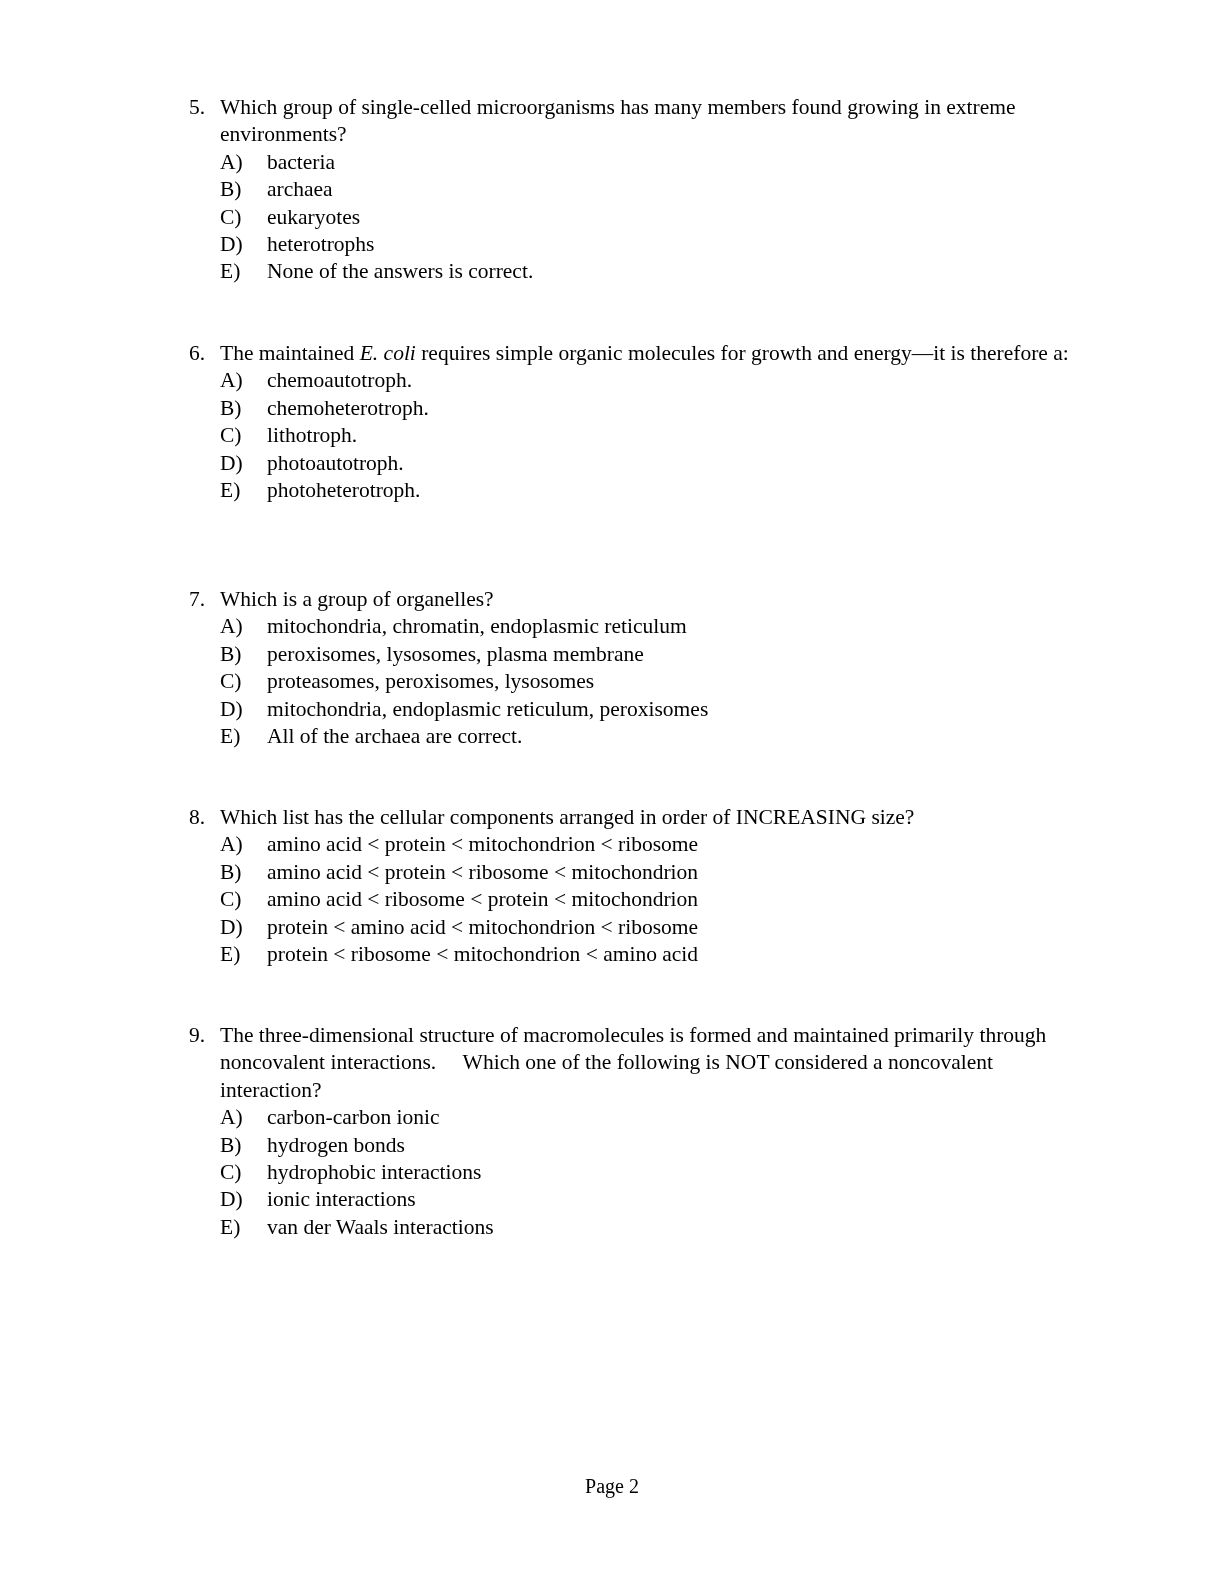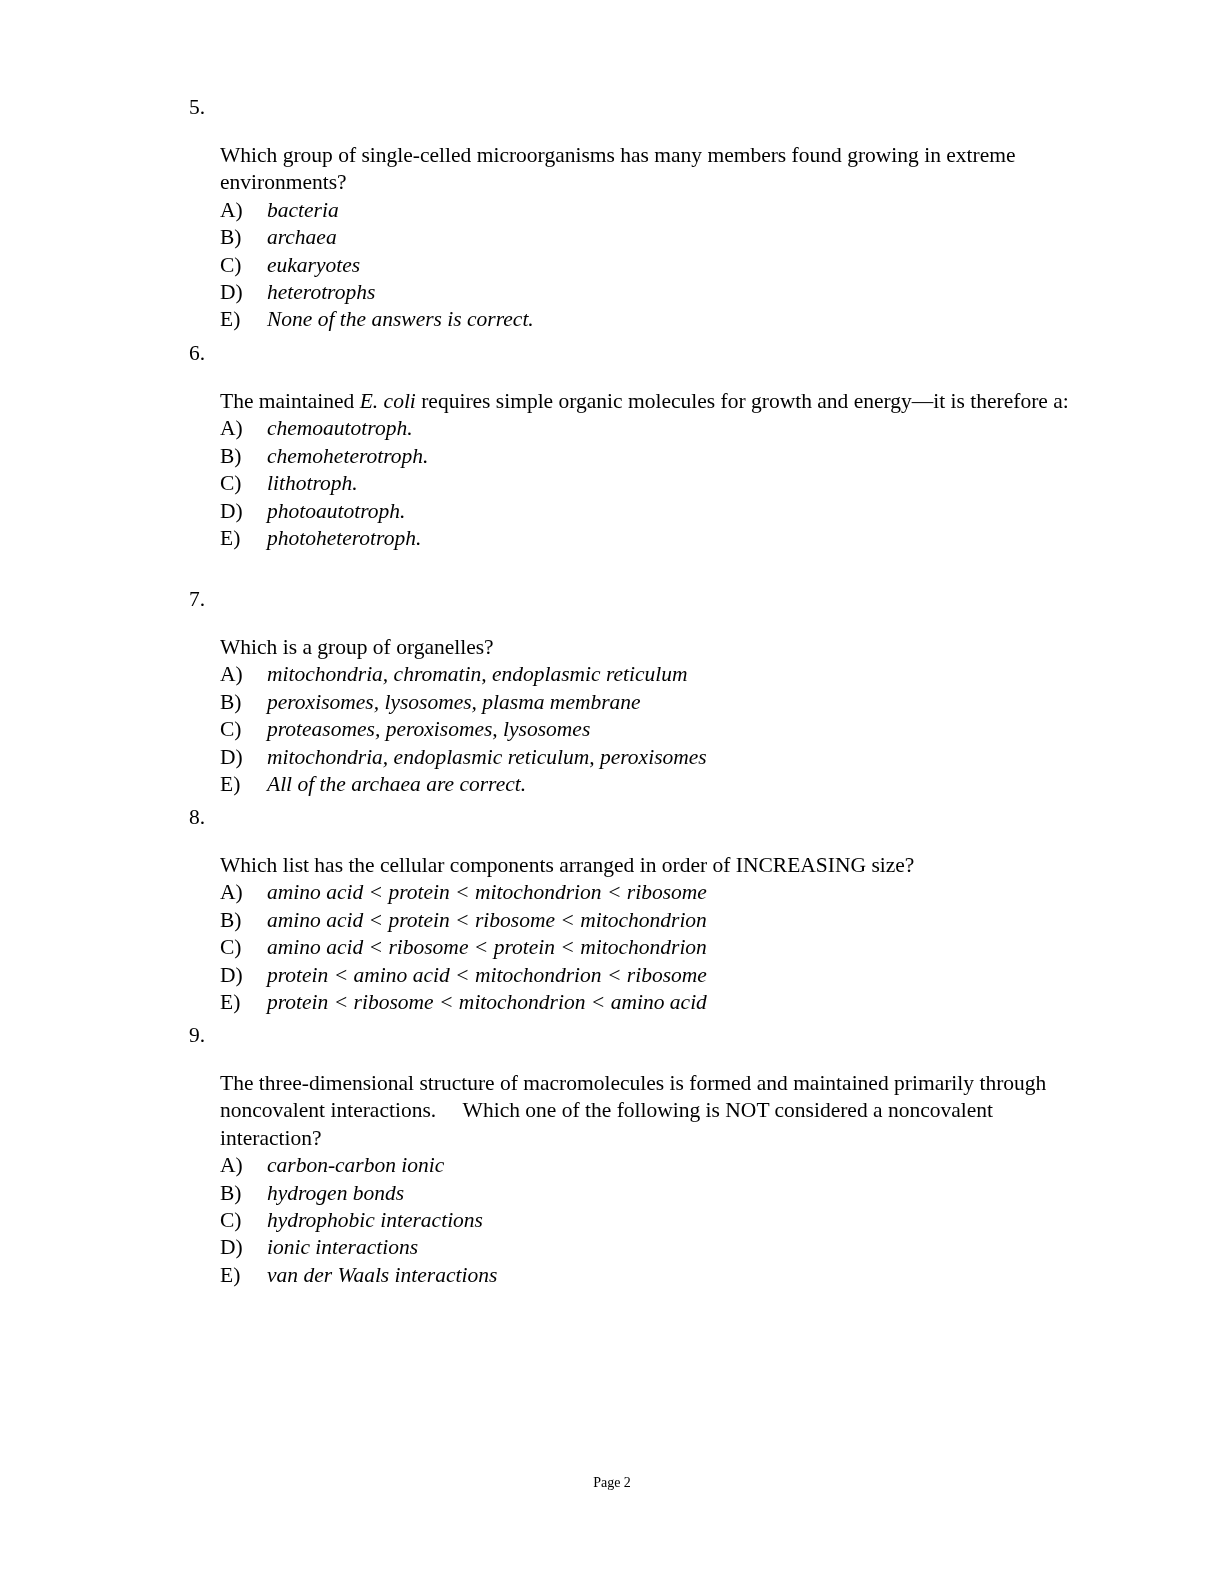--- a/index.html
+++ b/index.html
@@ -1,25 +1,25 @@
 <!DOCTYPE html>
 <html><head>
 <meta charset="utf-8">
 <style>
   html, body { margin:0; padding:0; background:#fff; }
   body { width:1224px; height:1584px; position:relative; overflow:hidden;
          font-family:"Liberation Serif","DejaVu Serif",serif; color:#000; }
   .question { position:absolute; left:189px; width:880px; font-size:21.5px; line-height:27.4px; }
   .q-head { display:flex; }
   .q-num { width:31px; flex:none; }
-  .q-text { flex:1;margin-top:48px; }
+  .q-text { flex:1; }
   .choice { display:flex; padding-left:31px; }
   .c-letter { width:47px; flex:none; }
-  .c-text { flex:1;font-style:italic; }
-  .page-num { position:absolute; left:0; width:1224px; top:1475px; text-align:center; font-size:14px; }
+  .c-text { flex:1; }
+  .page-num { position:absolute; left:0; width:1224px; top:1475px; text-align:center; font-size:20px; }
   i { font-style:italic;text-align:center; }
 </style>
 </head>
 <body>
 
 <div class="question" style="top:94px;">
   <div class="q-head">
       <span class="q-num">5.</span>
       <span class="q-text">Which group of single-celled microorganisms has many members found growing in extreme environments?</span>
     </div>

